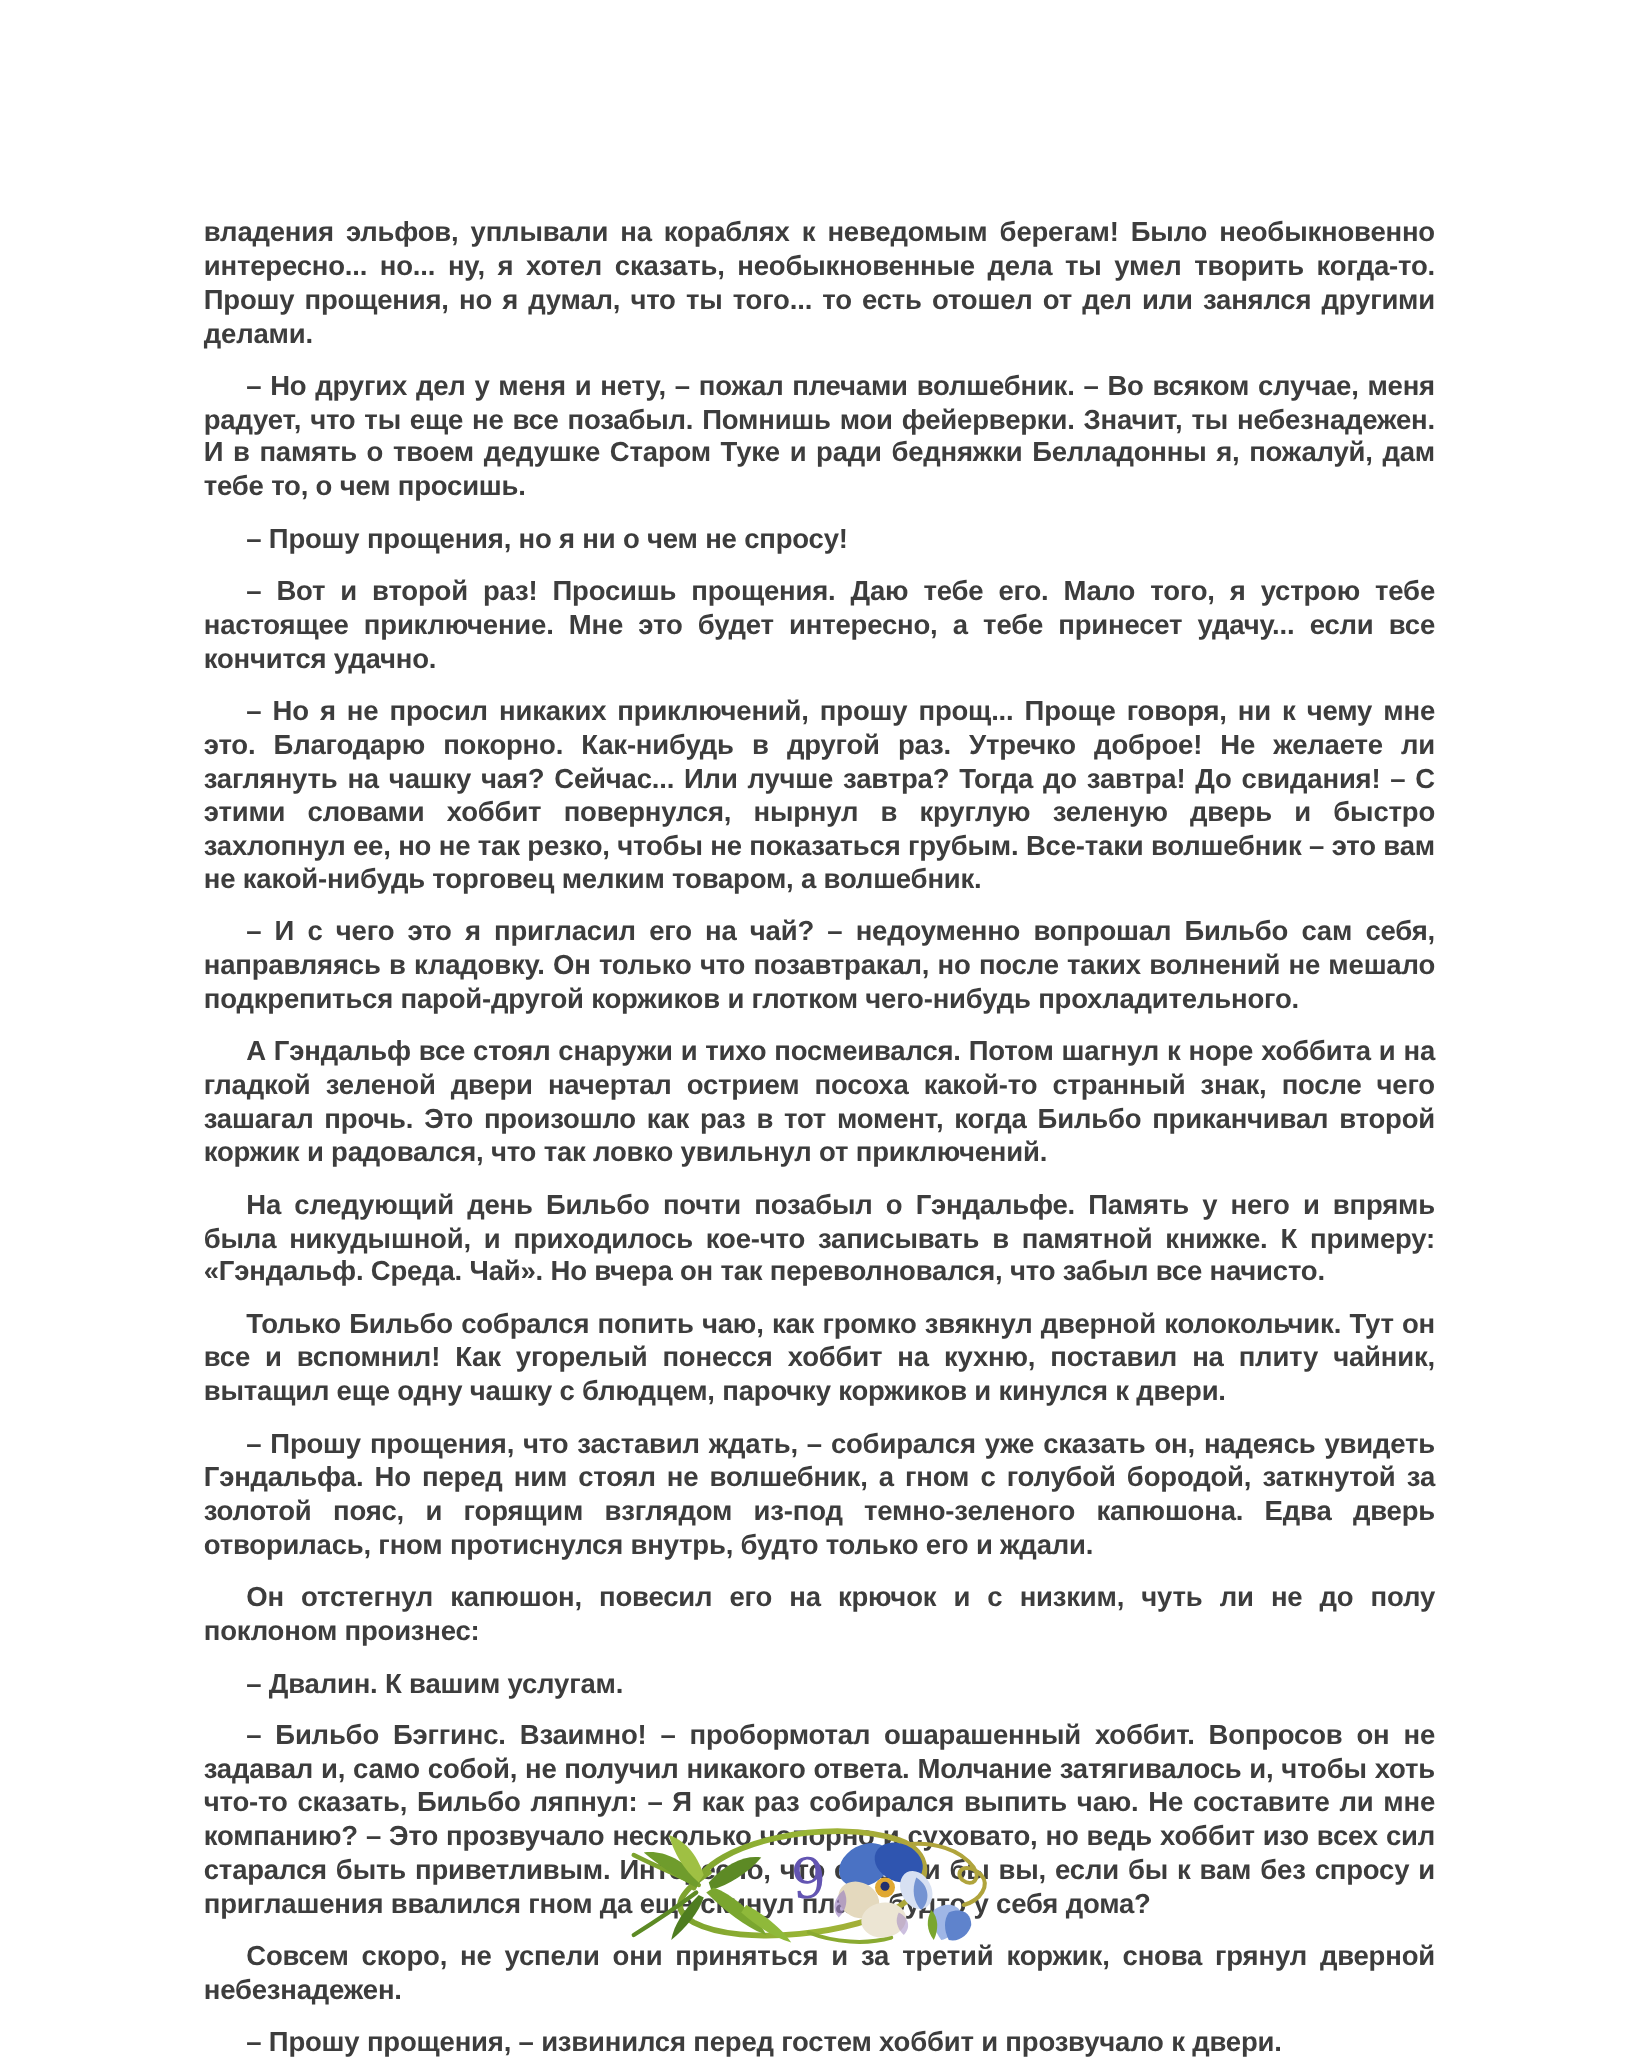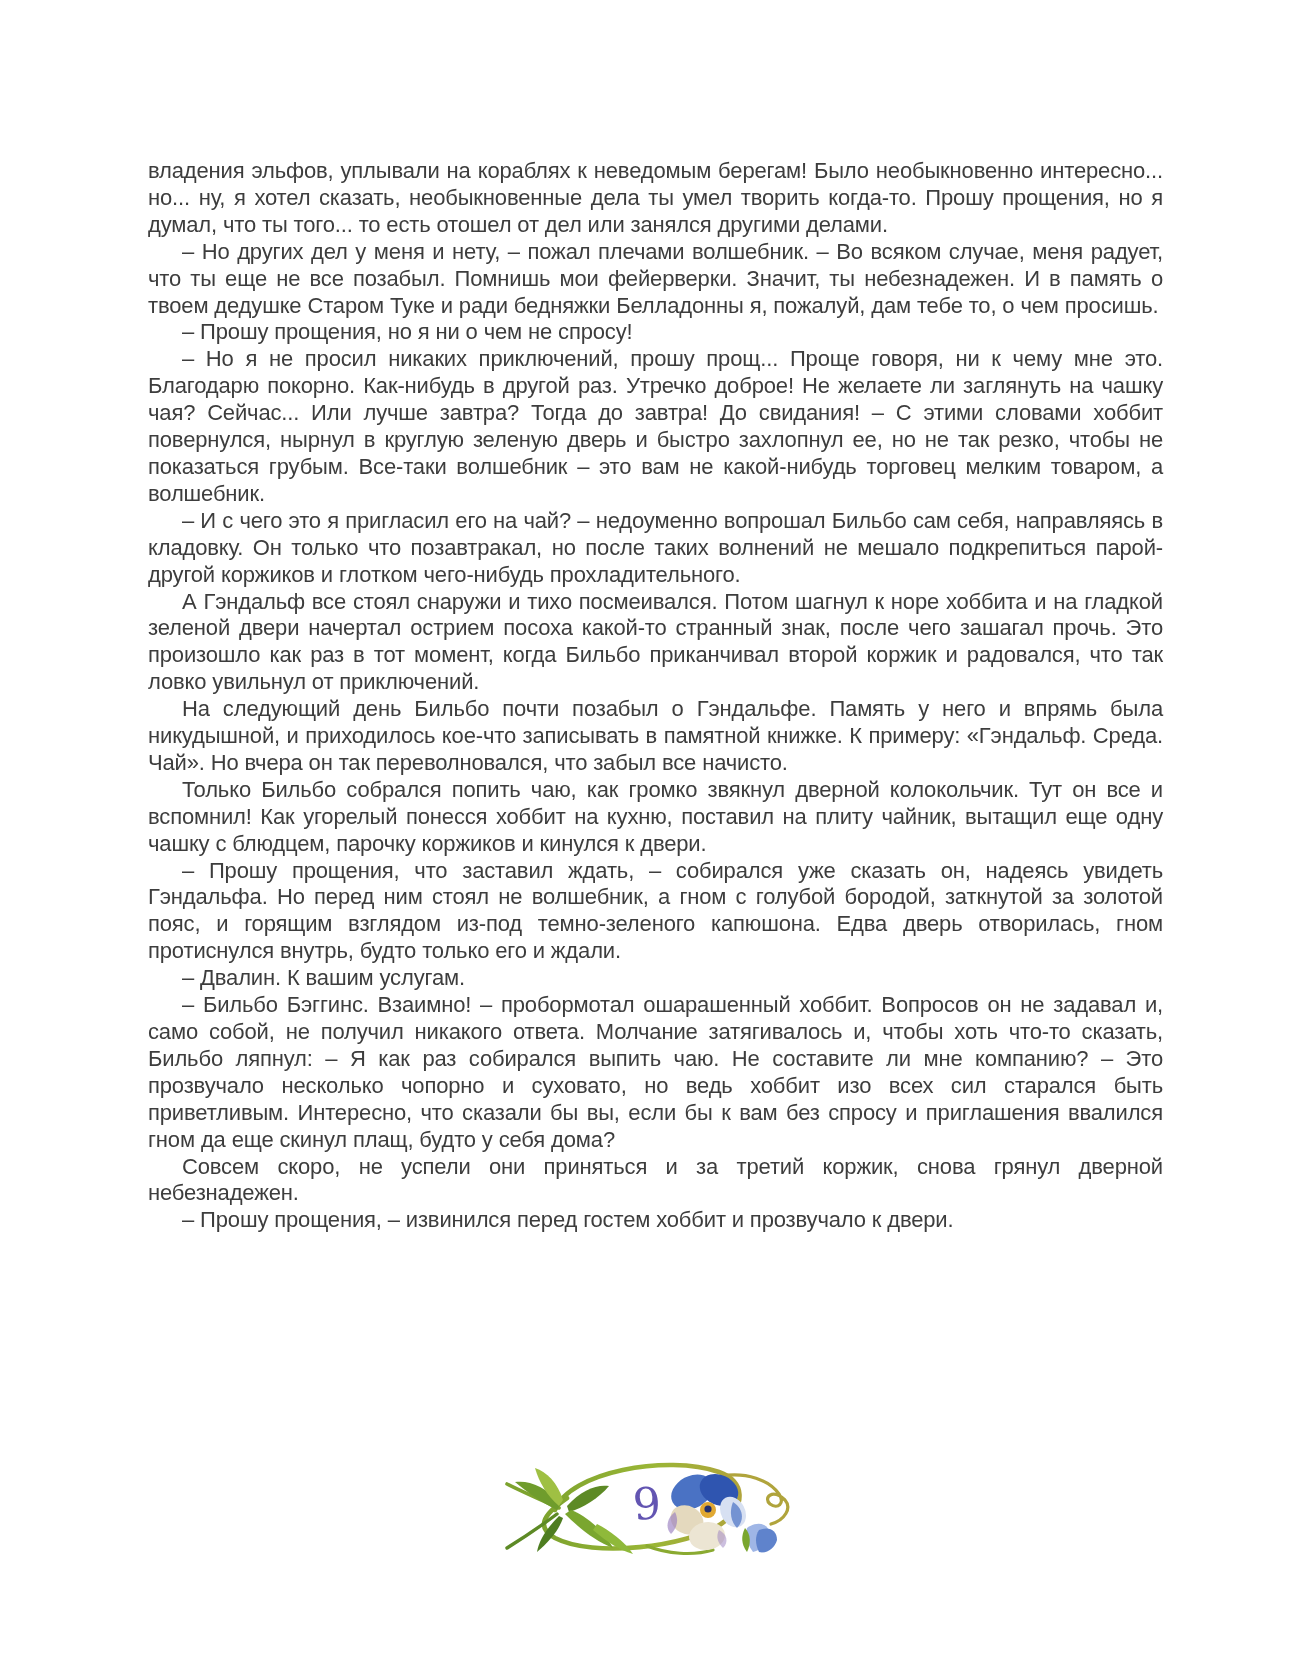--- a/index.html
+++ b/index.html
@@ -18,21 +18,21 @@
     position: absolute;
     left: 148px; top: 158px;
     width: 1015px;
     color: #3d3d3d;
     font-size: 22px;
     line-height: 26.9px;
     letter-spacing: -0.15px;
     text-align: justify;
     hyphens: auto;
   }
-  .text-block p.para { margin: 0; }
+  .text-block p.para { margin: 15px; font-weight: bold; }
   .text-block p.para.indent { text-indent: 34px; }
   .footer-ornament {
     position: absolute;
     left: 497px; top: 1450px;
     width: 300px; height: 118px;
   }
   .footer-ornament svg { display: block; }
   .page-number {
     position: absolute;
     left: 130px; top: 28px;
@@ -47,26 +47,28 @@
 </style>
 </head>
 <body>
 
 <div class="page">
 
   <div class="text-block" style="color: rgb(61, 61, 61);">
       <p class="para">владения эльфов, уплывали на кораблях к неведомым берегам! Было необыкновенно интересно... но... ну, я хотел сказать, необыкновенные дела ты умел творить когда-то. Прошу прощения, но я думал, что ты того... то есть отошел от дел или занялся другими делами.</p>
       <p class="para indent">– Но других дел у меня и нету, – пожал плечами волшебник. – Во всяком случае, меня радует, что ты еще не все позабыл. Помнишь мои фейерверки. Значит, ты небезнадежен. И в память о твоем дедушке Старом Туке и ради бедняжки Белладонны я, пожалуй, дам тебе то, о чем просишь.</p>
       <p class="para indent">– Прошу прощения, но я ни о чем не спросу!</p>
+      <p class="para indent">– Вот и второй раз! Просишь прощения. Даю тебе его. Мало того, я устрою тебе настоящее приключение. Мне это будет интересно, а тебе принесет удачу... если все кончится удачно.</p>
       <p class="para indent">– Но я не просил никаких приключений, прошу прощ... Проще говоря, ни к чему мне это. Благодарю покорно. Как-нибудь в другой раз. Утречко доброе! Не желаете ли заглянуть на чашку чая? Сейчас... Или лучше завтра? Тогда до завтра! До свидания! – С этими словами хоббит повернулся, нырнул в круглую зеленую дверь и быстро захлопнул ее, но не так резко, чтобы не показаться грубым. Все-таки волшебник – это вам не какой-нибудь торговец мелким товаром, а волшебник.</p>
       <p class="para indent">– И с чего это я пригласил его на чай? – недоуменно вопрошал Бильбо сам себя, направляясь в кладовку. Он только что позавтракал, но после таких волнений не мешало подкрепиться парой-другой коржиков и глотком чего-нибудь прохладительного.</p>
       <p class="para indent">А Гэндальф все стоял снаружи и тихо посмеивался. Потом шагнул к норе хоббита и на гладкой зеленой двери начертал острием посоха какой-то странный знак, после чего зашагал прочь. Это произошло как раз в тот момент, когда Бильбо приканчивал второй коржик и радовался, что так ловко увильнул от приключений.</p>
       <p class="para indent">На следующий день Бильбо почти позабыл о Гэндальфе. Память у него и впрямь была никудышной, и приходилось кое-что записывать в памятной книжке. К примеру: «Гэндальф. Среда. Чай». Но вчера он так переволновался, что забыл все начисто.</p>
       <p class="para indent">Только Бильбо собрался попить чаю, как громко звякнул дверной колокольчик. Тут он все и вспомнил! Как угорелый понесся хоббит на кухню, поставил на плиту чайник, вытащил еще одну чашку с блюдцем, парочку коржиков и кинулся к двери.</p>
       <p class="para indent">– Прошу прощения, что заставил ждать, – собирался уже сказать он, надеясь увидеть Гэндальфа. Но перед ним стоял не волшебник, а гном с голубой бородой, заткнутой за золотой пояс, и горящим взглядом из-под темно-зеленого капюшона. Едва дверь отворилась, гном протиснулся внутрь, будто только его и ждали.</p>
+      <p class="para indent">Он отстегнул капюшон, повесил его на крючок и с низким, чуть ли не до полу поклоном произнес:</p>
       <p class="para indent">– Двалин. К вашим услугам.</p>
       <p class="para indent">– Бильбо Бэггинс. Взаимно! – пробормотал ошарашенный хоббит. Вопросов он не задавал и, само собой, не получил никакого ответа. Молчание затягивалось и, чтобы хоть что-то сказать, Бильбо ляпнул: – Я как раз собирался выпить чаю. Не составите ли мне компанию? – Это прозвучало несколько чопорно и суховато, но ведь хоббит изо всех сил старался быть приветливым. Интересно, что сказали бы вы, если бы к вам без спросу и приглашения ввалился гном да еще скинул плащ, будто у себя дома?</p>
       <p class="para indent">Совсем скоро, не успели они приняться и за третий коржик, снова грянул дверной небезнадежен.</p>
       <p class="para indent">– Прошу прощения, – извинился перед гостем хоббит и прозвучало к двери.</p>
     </div>
 
   <div class="footer-ornament">
     <svg viewBox="0 0 300 118" width="300" height="118" xmlns="http://www.w3.org/2000/svg">
       <defs>
         <linearGradient id="vineGrad" x1="0" y1="0" x2="1" y2="0">

